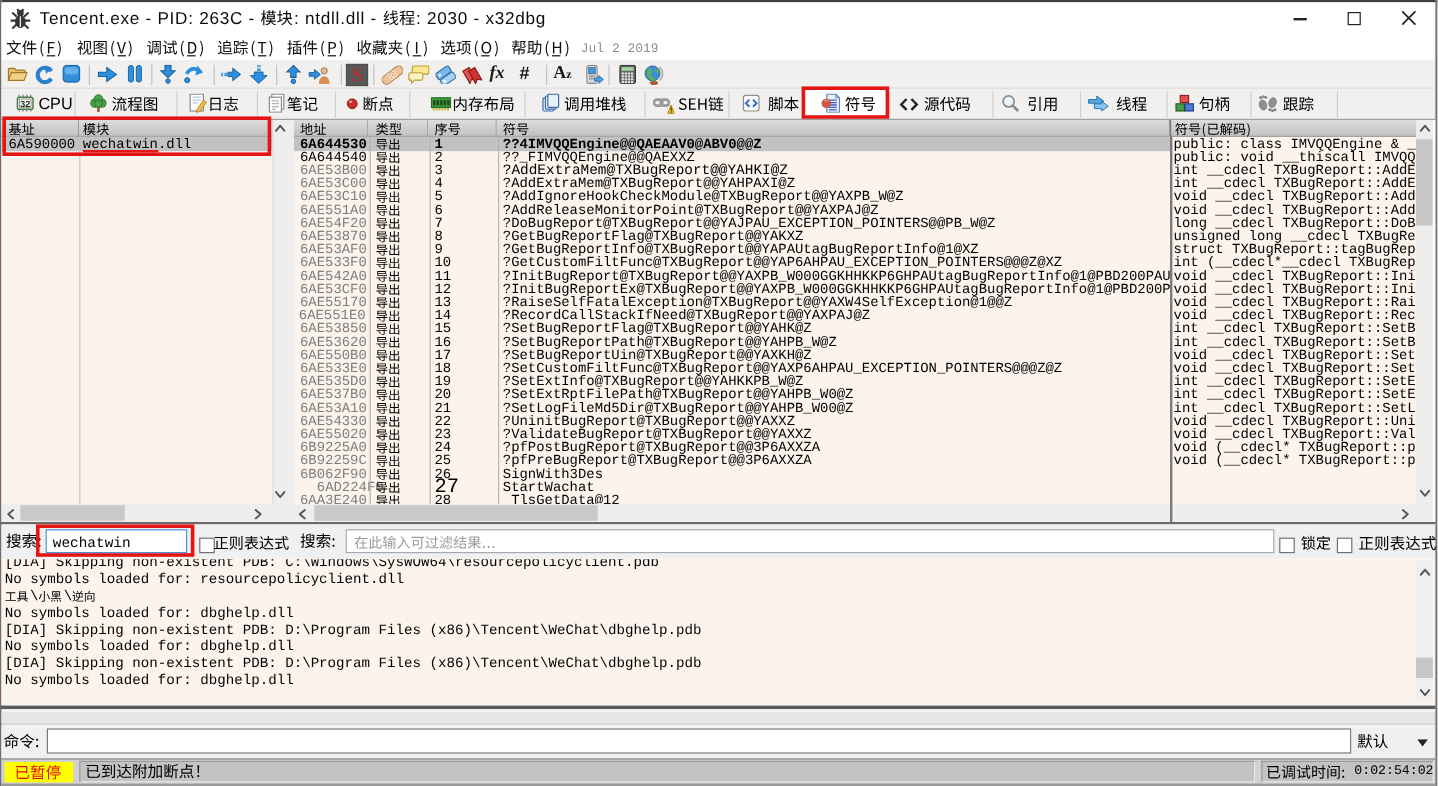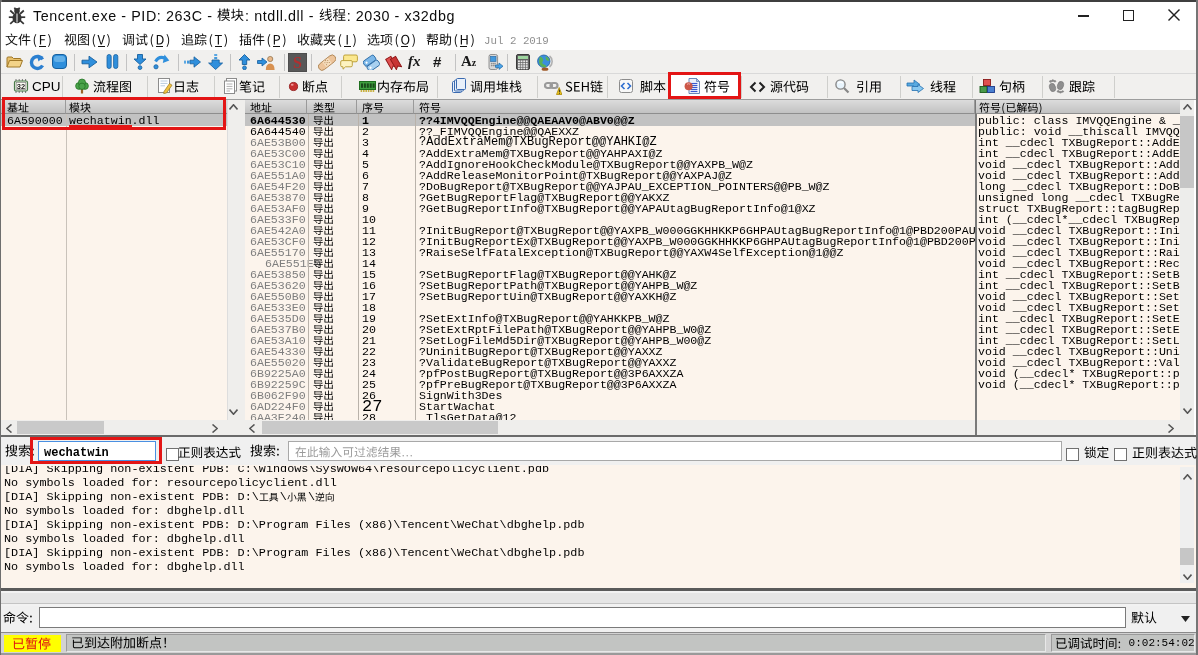--- a/index.html
+++ b/index.html
@@ -822,20 +822,21 @@
     <div class="" style="position:absolute;left:5px;top:100px;"><span class="mono" style="font-size:11.6px;line-height:11px;color:#7e7e7e">6AE533F0</span></div>
     <div class="" style="position:absolute;left:68px;top:100px;">
       <svg width="22" height="12" viewBox="0 0 22 12">
         <g fill="#000" transform="translate(0 9.20) scale(0.010400 -0.010400)">
           <use href="#g5bfc" x="0"></use>
           <use href="#g51fa" x="1000"></use>
         </g>
       </svg>
     </div>
     <div class="" style="position:absolute;left:117px;top:100px;"><span class="mono" style="font-size:11.6px;line-height:11px;color:#000">10</span></div>
+    <div class="" style="position:absolute;left:174px;top:100px;"><span class="mono" style="font-size:11.6px;line-height:11px;color:#000">?GetCustomFiltFunc@TXBugReport@@YAP6AHPAU_EXCEPTION_POINTERS@@@Z@XZ</span></div>
     <div class="" style="position:absolute;left:5px;top:111px;"><span class="mono" style="font-size:11.6px;line-height:11px;color:#7e7e7e">6AE542A0</span></div>
     <div class="" style="position:absolute;left:68px;top:111px;">
       <svg width="22" height="12" viewBox="0 0 22 12">
         <g fill="#000" transform="translate(0 9.20) scale(0.010400 -0.010400)">
           <use href="#g5bfc" x="0"></use>
           <use href="#g51fa" x="1000"></use>
         </g>
       </svg>
     </div>
     <div class="" style="position:absolute;left:117px;top:111px;"><span class="mono" style="font-size:11.6px;line-height:11px;color:#000">11</span></div>
@@ -855,30 +856,31 @@
     <div class="" style="position:absolute;left:68px;top:133px;">
       <svg width="22" height="12" viewBox="0 0 22 12">
         <g fill="#000" transform="translate(0 9.20) scale(0.010400 -0.010400)">
           <use href="#g5bfc" x="0"></use>
           <use href="#g51fa" x="1000"></use>
         </g>
       </svg>
     </div>
     <div class="" style="position:absolute;left:117px;top:133px;"><span class="mono" style="font-size:11.6px;line-height:11px;color:#000">13</span></div>
     <div class="" style="position:absolute;left:174px;top:133px;"><span class="mono" style="font-size:11.6px;line-height:11px;color:#000">?RaiseSelfFatalException@TXBugReport@@YAXW4SelfException@1@@Z</span></div>
-    <div class="" style="position:absolute;left:20px;top:144px;"><span class="mono" style="font-size:11.6px;line-height:11px;color:#7e7e7e">6AE551E0</span></div>
+    <div class="" style="position:absolute;left:4px;top:144px;"><span class="mono" style="font-size:11.6px;line-height:11px;color:#7e7e7e">6AE551E0</span></div>
     <div class="" style="position:absolute;left:68px;top:144px;">
       <svg width="22" height="12" viewBox="0 0 22 12">
         <g fill="#000" transform="translate(0 9.20) scale(0.010400 -0.010400)">
           <use href="#g5bfc" x="0"></use>
           <use href="#g51fa" x="1000"></use>
         </g>
       </svg>
     </div>
     <div class="" style="position:absolute;left:117px;top:144px;"><span class="mono" style="font-size:11.6px;line-height:11px;color:#000">14</span></div>
+    <div class="" style="position:absolute;left:174px;top:144px;"><span class="mono" style="font-size:11.6px;line-height:11px;color:#000">?RecordCallStackIfNeed@TXBugReport@@YAXPAJ@Z</span></div>
     <div class="" style="position:absolute;left:5px;top:155px;"><span class="mono" style="font-size:11.6px;line-height:11px;color:#7e7e7e">6AE53850</span></div>
     <div class="" style="position:absolute;left:68px;top:155px;">
       <svg width="22" height="12" viewBox="0 0 22 12">
         <g fill="#000" transform="translate(0 9.20) scale(0.010400 -0.010400)">
           <use href="#g5bfc" x="0"></use>
           <use href="#g51fa" x="1000"></use>
         </g>
       </svg>
     </div>
     <div class="" style="position:absolute;left:117px;top:155px;"><span class="mono" style="font-size:11.6px;line-height:11px;color:#000">15</span></div>
@@ -908,20 +910,21 @@
     <div class="" style="position:absolute;left:5px;top:188px;"><span class="mono" style="font-size:11.6px;line-height:11px;color:#7e7e7e">6AE533E0</span></div>
     <div class="" style="position:absolute;left:68px;top:188px;">
       <svg width="22" height="12" viewBox="0 0 22 12">
         <g fill="#000" transform="translate(0 9.20) scale(0.010400 -0.010400)">
           <use href="#g5bfc" x="0"></use>
           <use href="#g51fa" x="1000"></use>
         </g>
       </svg>
     </div>
     <div class="" style="position:absolute;left:117px;top:188px;"><span class="mono" style="font-size:11.6px;line-height:11px;color:#000">18</span></div>
+    <div class="" style="position:absolute;left:174px;top:188px;"><span class="mono" style="font-size:11.6px;line-height:11px;color:#000">?SetCustomFiltFunc@TXBugReport@@YAXP6AHPAU_EXCEPTION_POINTERS@@@Z@Z</span></div>
     <div class="" style="position:absolute;left:5px;top:199px;"><span class="mono" style="font-size:11.6px;line-height:11px;color:#7e7e7e">6AE535D0</span></div>
     <div class="" style="position:absolute;left:68px;top:199px;">
       <svg width="22" height="12" viewBox="0 0 22 12">
         <g fill="#000" transform="translate(0 9.20) scale(0.010400 -0.010400)">
           <use href="#g5bfc" x="0"></use>
           <use href="#g51fa" x="1000"></use>
         </g>
       </svg>
     </div>
     <div class="" style="position:absolute;left:117px;top:199px;"><span class="mono" style="font-size:11.6px;line-height:11px;color:#000">19</span></div>
@@ -996,21 +999,21 @@
     <div class="" style="position:absolute;left:68px;top:276px;">
       <svg width="22" height="12" viewBox="0 0 22 12">
         <g fill="#000" transform="translate(0 9.20) scale(0.010400 -0.010400)">
           <use href="#g5bfc" x="0"></use>
           <use href="#g51fa" x="1000"></use>
         </g>
       </svg>
     </div>
     <div class="" style="position:absolute;left:117px;top:276px;"><span class="mono" style="font-size:11.6px;line-height:11px;color:#000">26</span></div>
     <div class="" style="position:absolute;left:174px;top:276px;"><span class="mono" style="font-size:11.6px;line-height:11px;color:#000">SignWith3Des</span></div>
-    <div class="" style="position:absolute;left:5px;top:287px;text-decoration:underline;"><span class="mono" style="font-size:11.6px;line-height:11px;color:#7e7e7e">6AD224F0</span></div>
+    <div class="" style="position:absolute;left:19px;top:287px;text-decoration:underline;"><span class="mono" style="font-size:11.6px;line-height:11px;color:#7e7e7e">6AD224F0</span></div>
     <div class="" style="position:absolute;left:68px;top:287px;">
       <svg width="22" height="12" viewBox="0 0 22 12">
         <g fill="#000" transform="translate(0 9.20) scale(0.010400 -0.010400)">
           <use href="#g5bfc" x="0"></use>
           <use href="#g51fa" x="1000"></use>
         </g>
       </svg>
     </div>
     <div class="" style="position:absolute;left:117px;top:287px;"><span class="mono" style="font-size:17px;line-height:11px;color:#000">27</span></div>
     <div class="" style="position:absolute;left:174px;top:287px;"><span class="mono" style="font-size:11.6px;line-height:11px;color:#000">StartWachat</span></div>
@@ -1099,21 +1102,21 @@
 <div class="" style="position:absolute;left:5px;top:444px;">
     <svg width="31" height="15" viewBox="0 0 31 15">
       <g fill="#000" transform="translate(0 11.51) scale(0.013000 -0.013000)">
         <use href="#g641c" x="0"></use>
         <use href="#g7d22" x="1000"></use>
         <use href="#g003a" x="2011"></use>
       </g>
     </svg>
   </div>
 <div style="position:absolute;left:38px;top:441px;width:118px;height:20px;background:#fff;border:1.5px solid #4a90e2"></div>
-<div class="" style="position:absolute;left:44px;top:446px;font-weight:bold;"><span class="mono" style="font-size:12px;color:#000">wechatwin</span></div>
+<div class="" style="position:absolute;left:44px;top:446px;"><span class="mono" style="font-size:12px;color:#000">wechatwin</span></div>
 <div class="" style="position:absolute;left:166px;top:448px;">
     <div style="width:13px;height:13px;background:#fff;border:1px solid #707070"></div>
   </div>
 <div class="" style="position:absolute;left:178px;top:446px;">
     <svg width="64" height="15" viewBox="0 0 64 15">
       <g fill="#000" transform="translate(0 11.15) scale(0.012600 -0.012600)">
         <use href="#g6b63" x="0"></use>
         <use href="#g5219" x="1000"></use>
         <use href="#g8868" x="2000"></use>
         <use href="#g8fbe" x="3000"></use>
@@ -1173,21 +1176,20 @@
         <use href="#g5f0f" x="4000"></use>
       </g>
     </svg>
   </div>
 <div style="position:absolute;left:1px;top:465px;width:1195px;height:123px;background:#fcf4ec"></div>
 <div style="position:absolute;left:1px;top:466px;width:1178px;height:121px;overflow:hidden">
     <div class="" style="position:absolute;left:3px;top:-4.1px;"><span class="mono" style="font-size:11.8px;line-height:14px;color:#000">[DIA] Skipping non-existent PDB: C:\Windows\SysWOW64\resourcepolicyclient.pdb</span></div>
     <div class="" style="position:absolute;left:3px;top:9.9px;"><span class="mono" style="font-size:11.8px;line-height:14px;color:#000">No symbols loaded for: resourcepolicyclient.dll</span></div>
     <div class="" style="position:absolute;left:3px;top:23.9px;">
       <div style="display:flex;align-items:center">
-        <span class="mono" style="font-size:11.8px;line-height:14px;color:#000">[DIA] Skipping non-existent PDB: D:\</span>
         <svg width="21" height="12" style="margin-top:2px" viewBox="0 0 21 12">
           <g fill="#000" transform="translate(0 8.67) scale(0.009800 -0.009800)">
             <use href="#g5de5" x="0"></use>
             <use href="#g5177" x="1000"></use>
           </g>
         </svg>
         <span class="mono" style="font-size:11.8px;line-height:14px;color:#000">\</span>
         <svg width="21" height="12" style="margin-top:2px" viewBox="0 0 21 12">
           <g fill="#000" transform="translate(0 8.67) scale(0.009800 -0.009800)">
             <use href="#g5c0f" x="0"></use>

